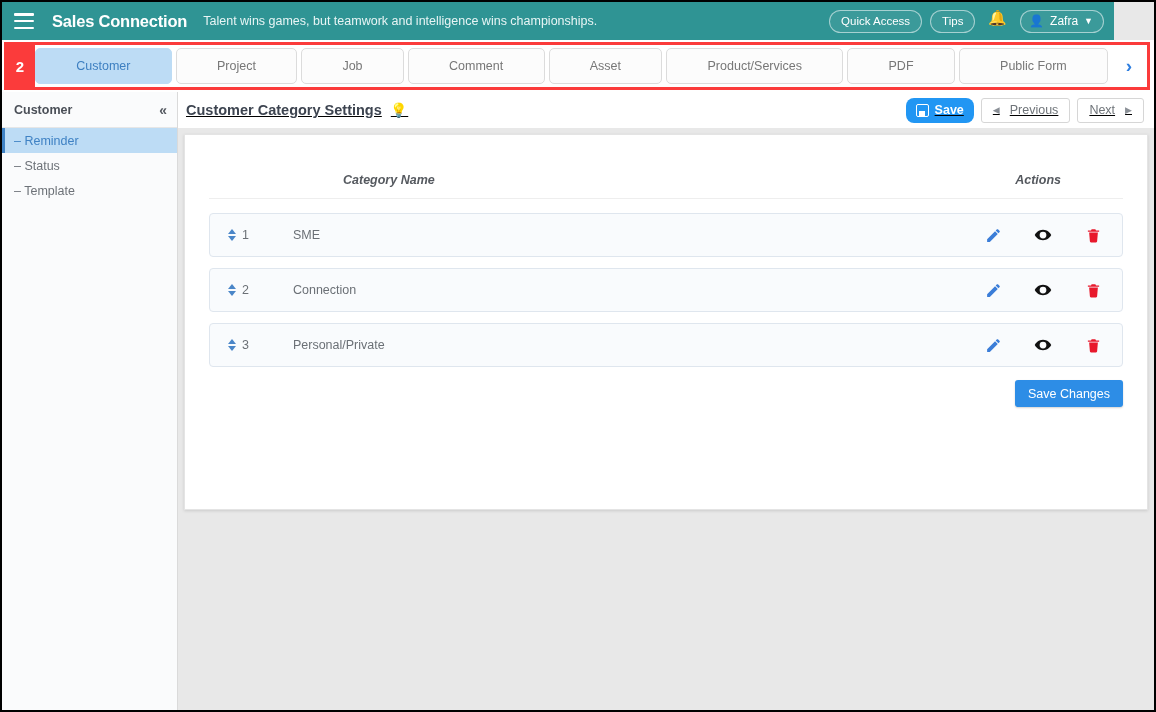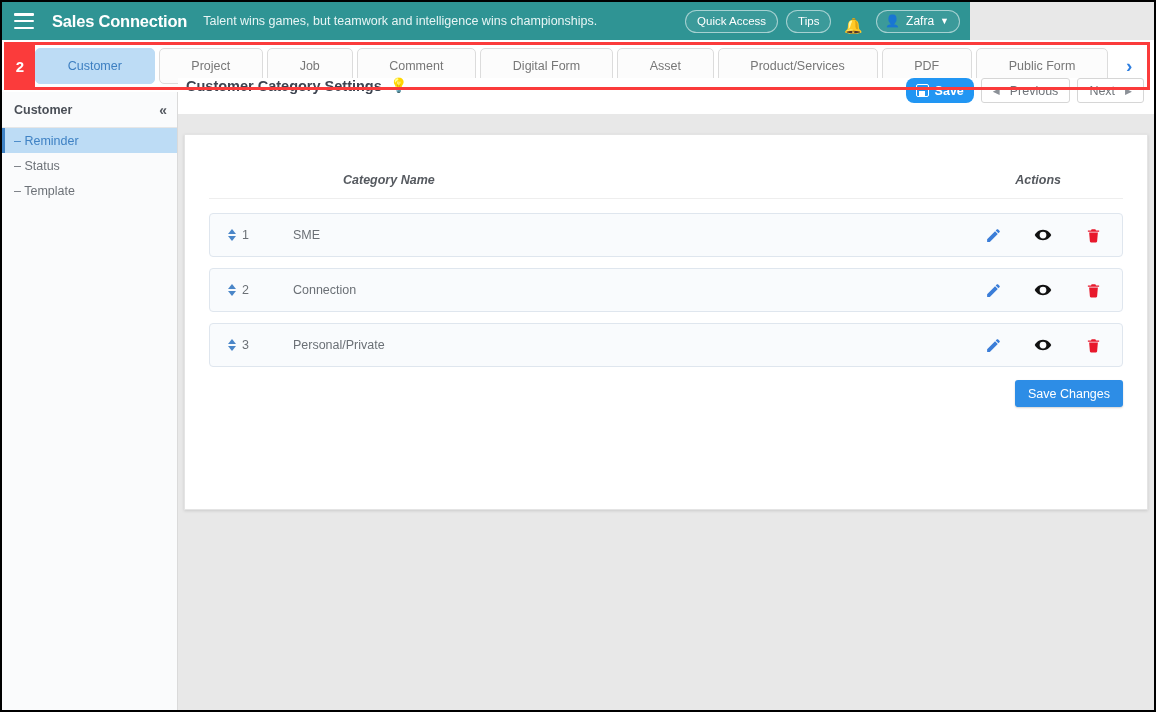--- a/index.html
+++ b/index.html
@@ -12,40 +12,40 @@
     position: relative;
     width: 1156px; height: 712px;
     overflow: hidden;
     border: 2px solid #000000;
     background: #e8e8e8;
   }
 
   
   .topbar {
     position: absolute; left: 0; top: 0;
-    width: 968px; height: 38px;
+    width: 1112px; height: 38px;
     background: #2f9494;
     display: flex; align-items: center;
     padding: 0 10px 0 12px;
   }
   .hamburger {
     width: 20px; height: 16px;
     display: flex; flex-direction: column; justify-content: space-between;
     cursor: pointer; flex: 0 0 auto;
   }
   .hamburger span { display: block; height: 2.5px; background: #ffffff; border-radius: 1px; }
   .brand {
     color: #ffffff; font-size: 16.5px; font-weight: bold;
     margin-left: 18px; letter-spacing: -0.2px; white-space: nowrap;
   }
   .tagline {
     color: #e8f5f5; font-size: 12.5px; margin-left: 16px; white-space: nowrap;
   }
   .topbar-right {
-    margin-left: auto; display: flex; align-items: flex-end; gap: 8px;
+    margin-left: auto; display: flex; align-items: flex-start; gap: 8px;
   }
   .pill {
     border: 1px solid rgba(255,255,255,.55);
     border-radius: 13px;
     color: #ffffff; font-size: 11.5px;
     padding: 4px 11px 5px;
     white-space: nowrap; cursor: pointer;
     background: rgba(255,255,255,.06);
   }
   .bell { color: #ffffff; font-size: 15px; padding: 0 5px; cursor: pointer; line-height: 1; }
@@ -104,25 +104,26 @@
   }
   .tab-next {
     flex: 0 0 34px; height: 36px;
     display: flex; align-items: center; justify-content: center;
     color: #2f7fe0; font-size: 19px; font-weight: bold;
     cursor: pointer; background: #ffffff;
   }
 
   
   .subhead {
-    position: absolute; left: 176px; top: 76px;
+    position: absolute; left: 176px; top: 90px;
     width: 976px; height: 36px;
     background: #ffffff;
-    display: flex; align-items: flex-start;
+    display: flex; align-items: center;
     padding: 0 10px 0 8px;
+    text-decoration: underline;
   }
   .page-title {
     font-size: 14.5px; font-weight: bold; color: #3d4450;
   }
   .bulb {
     margin-left: 9px; font-size: 14px; line-height: 1;
     color: #f7c34c;
   }
   .subhead-right { margin-left: auto; display: flex; align-items: center; gap: 7px; }
   .btn-save {
@@ -275,21 +276,20 @@
       </div>
     </div>
   </div>
 
   <div class="navwrap">
     <div class="tabs">
       <div class="tab active">Customer</div>
       <div class="tab">Project</div>
       <div class="tab">Job</div>
       <div class="tab">Comment</div>
-      <div class="tab">Digital Form</div>
       <div class="tab">Asset</div>
       <div class="tab">Product/Services</div>
       <div class="tab">PDF</div>
       <div class="tab">Public Form</div>
       <div class="tab-next">›</div>
     </div>
     <div class="navhighlight"></div>
     <div class="navbadge">2</div>
   </div>
 

